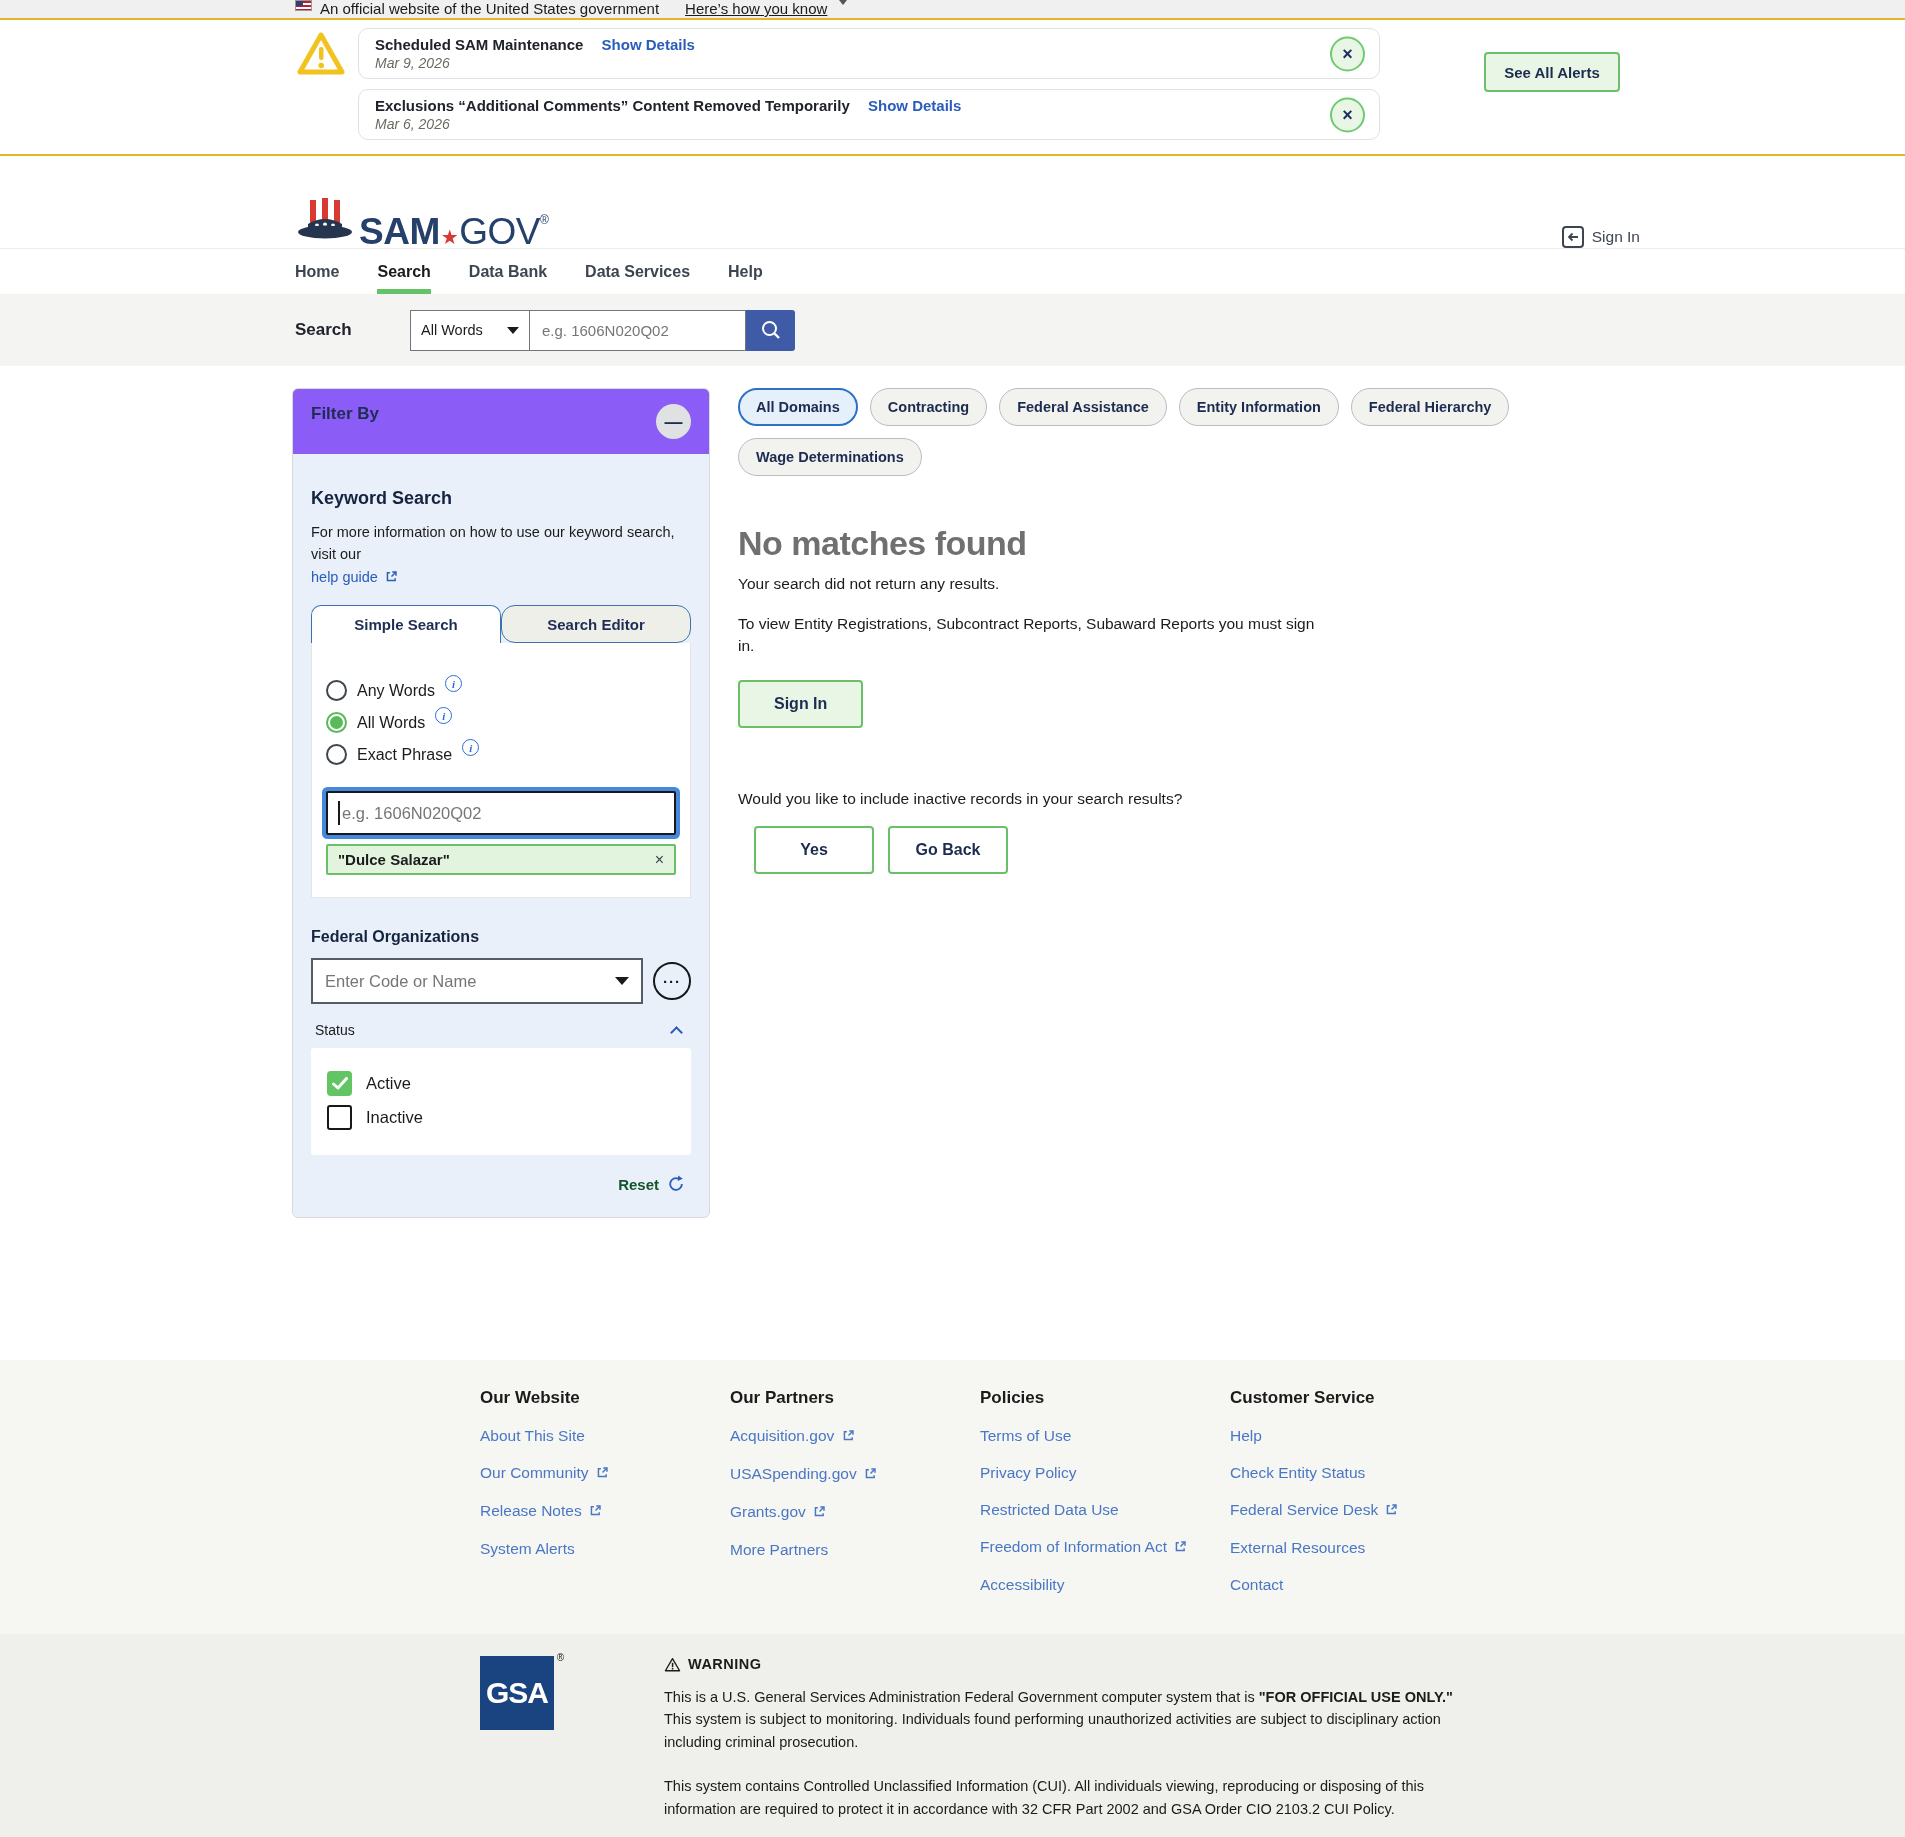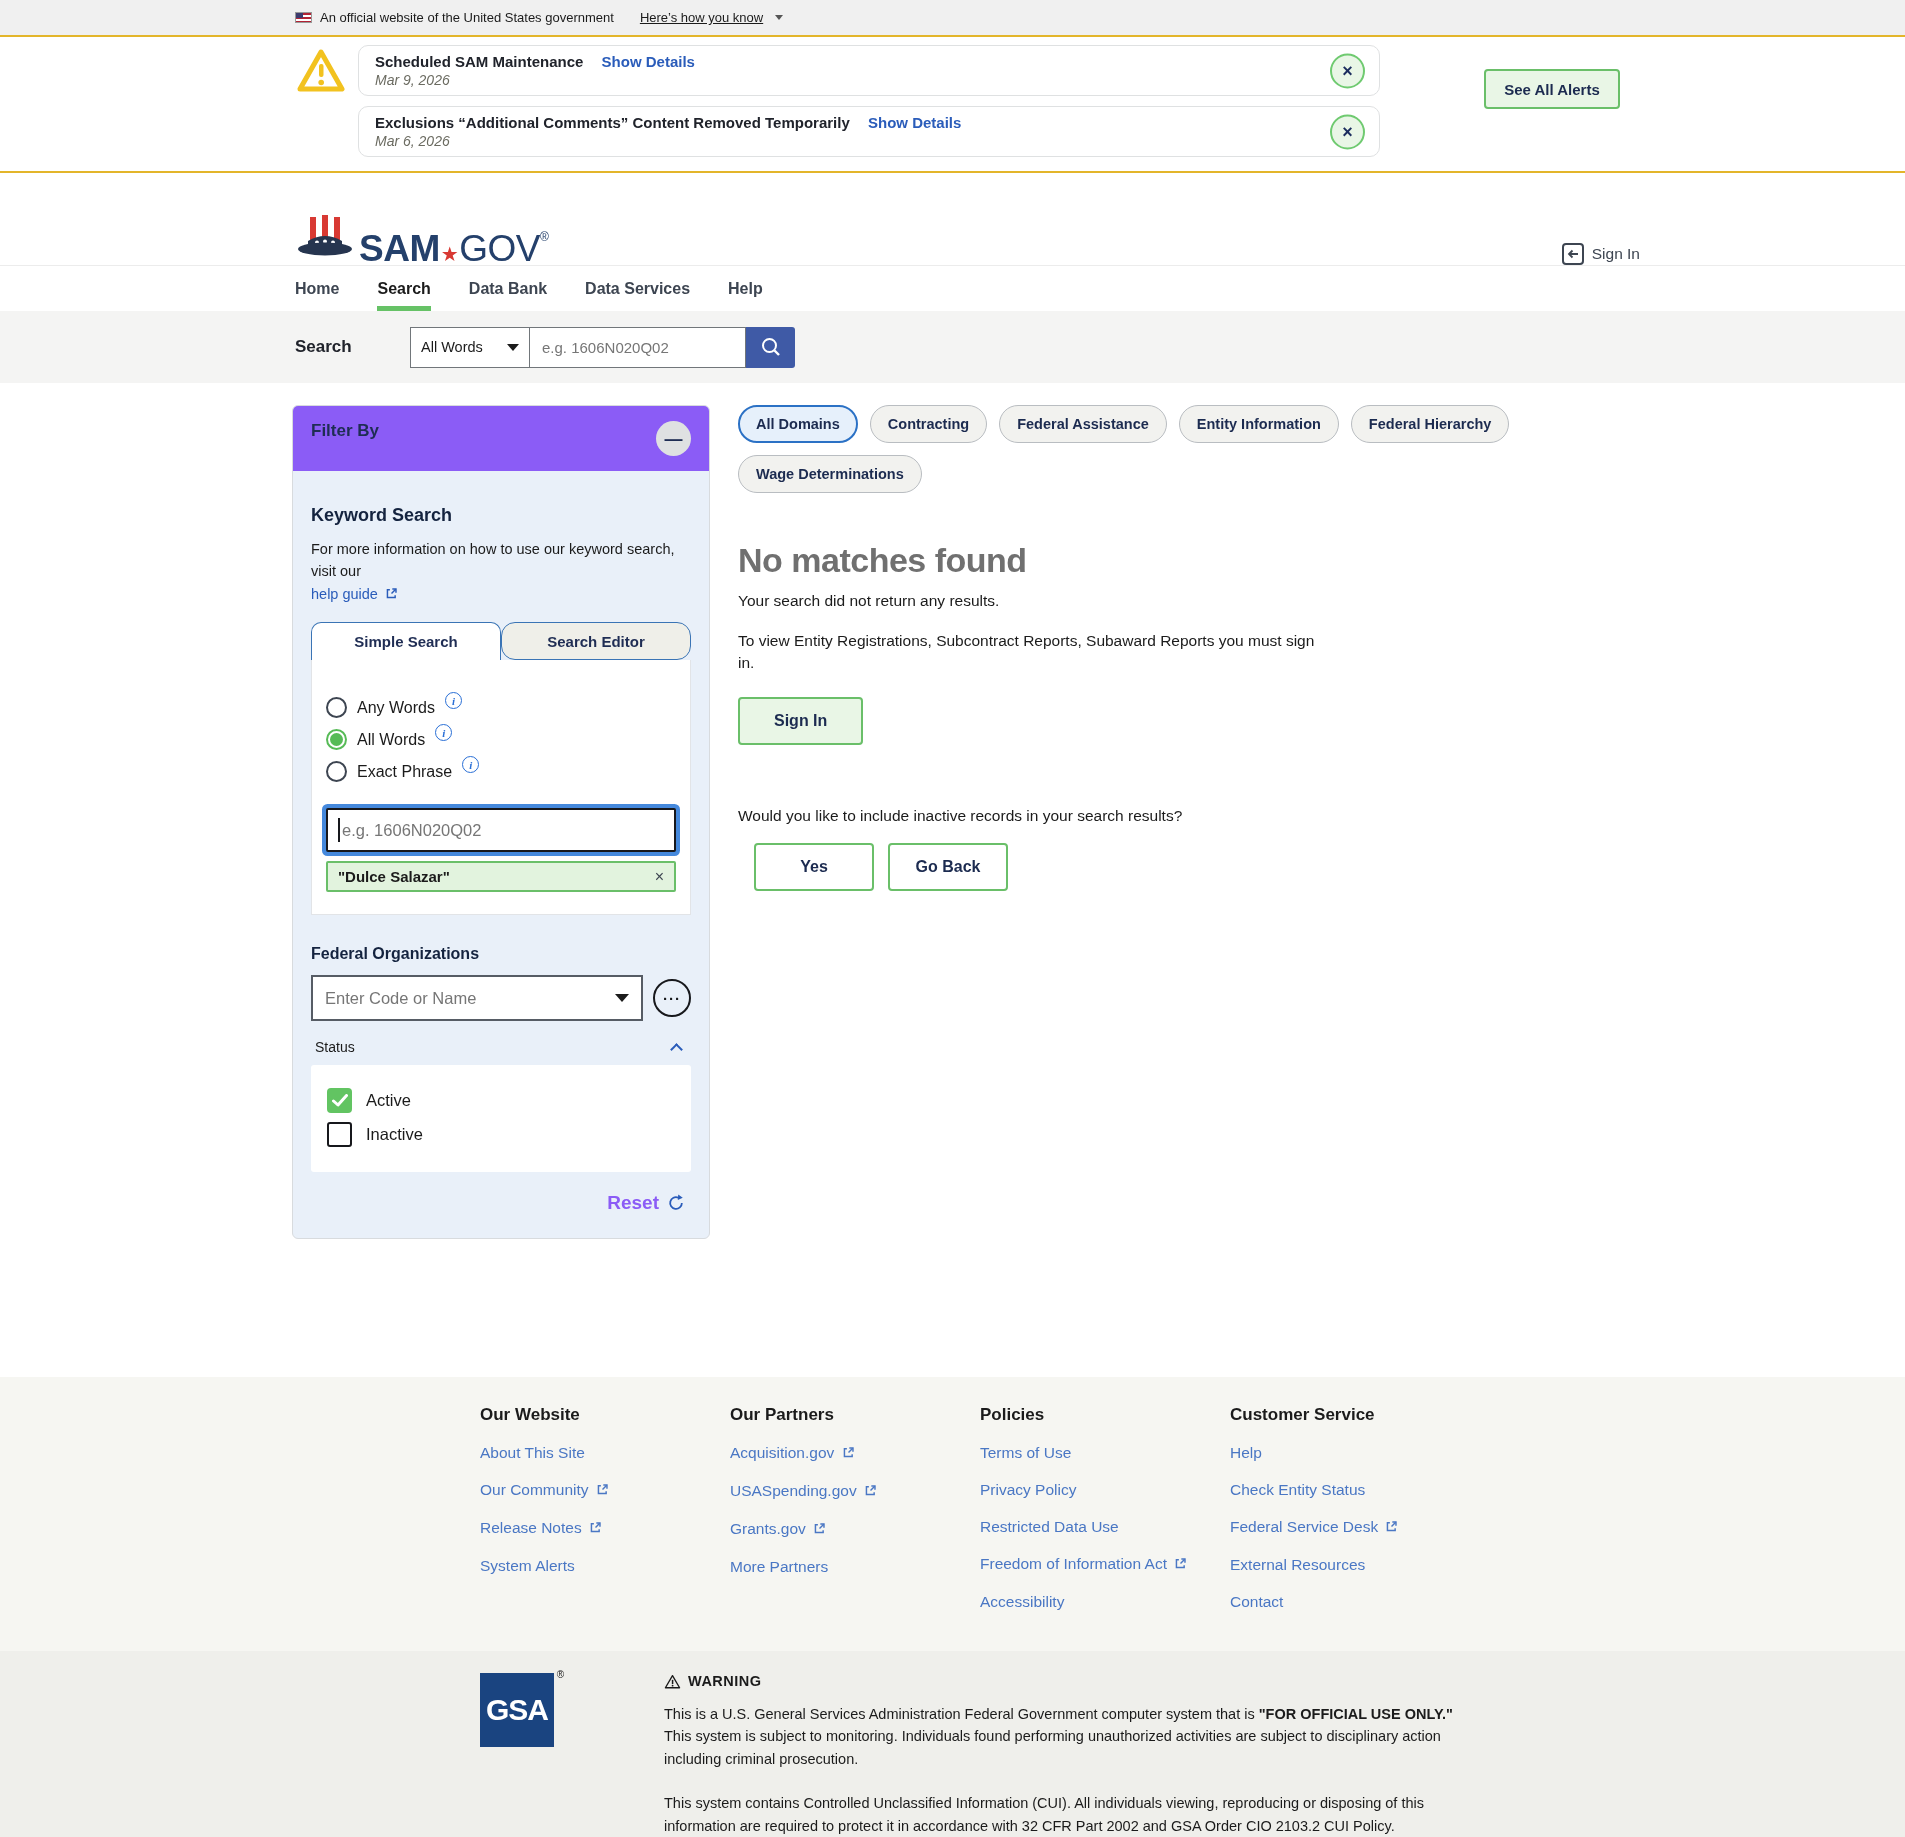--- a/index.html
+++ b/index.html
@@ -4,22 +4,22 @@
 <style>
   * { box-sizing: border-box; margin: 0; padding: 0; }
   html, body { background: #fff; }
   body {
     width: 1905px; min-height: 1837px;
     font-family: "Liberation Sans", "DejaVu Sans", sans-serif;
     color: #1b1b1b; position: relative;
   }
   
   .gov-banner {
-    height: 37px; background: #f0f0f0; border-bottom: 2px solid #e3b52a;
-    display: flex; align-items: center; padding-left: 295px; font-size: 13px; gap: 8px;
+    height: 20px; background: #f0f0f0; border-bottom: 2px solid #e3b52a;
+    display: flex; align-items: flex-start; padding-left: 295px; font-size: 15px; gap: 8px;
   }
   .flag { width: 17px; height: 11px; position: relative; flex: 0 0 auto;
     background: repeating-linear-gradient(#b22234 0 2px, #fff 2px 4px); border: 0.5px solid #999; }
   .flag::before { content:""; position: absolute; left: 0; top: 0; width: 7px; height: 5px; background: #3c3b6e; }
   .gov-banner .howknow { color: #1b1b1b; text-decoration: underline; margin-left: 18px; cursor: pointer; }
   .caret-down-sm { display:inline-block; width: 0; height: 0; border-left: 4px solid transparent;
     border-right: 4px solid transparent; border-top: 5px solid #555; margin-left: 4px; vertical-align: middle;}
   
   .alerts { background: #fff; border-bottom: 2px solid #e3b52a; padding: 8px 0 14px; position: relative; }
   .alert-row { display: flex; align-items: center; border-radius: 6px; }
@@ -129,21 +129,21 @@
   .status-label { font-size: 14px; color: #1b1b1b; }
   .chev-up { width: 9px; height: 9px; border-left: 2px solid #2a5cba; border-top: 2px solid #2a5cba;
     transform: rotate(45deg); margin-right: 6px; margin-top: 4px; cursor: pointer; }
   .status-card { background: #fff; border-radius: 3px; padding: 14px 16px 16px; }
   .check-row { display: flex; align-items: center; gap: 14px; margin: 9px 0; }
   .checkbox { width: 25px; height: 25px; flex: 0 0 auto; border-radius: 4px; cursor: pointer; }
   .checkbox.checked { background: #62c462; display: flex; align-items: center; justify-content: center; }
   .checkbox.unchecked { background: #fff; border: 2px solid #17181c; border-radius: 3px; }
   .check-label { font-size: 16.5px; color: #1b1b1b; }
   .reset-row { display: flex; justify-content: flex-end; align-items: center; gap: 8px; padding: 20px 6px 10px; }
-  .reset-link { color: #8b5cf6; font-weight: 700; font-size: 19px; cursor: pointer; }
+  .reset-link { color: #14532d; font-weight: 700; font-size: 15px; cursor: pointer; }
   
   .results { width: 830px; }
   .pills { display: flex; flex-wrap: wrap; gap: 12px; }
   .pill { padding: 10px 17px; border-radius: 22px; font-size: 14.5px; font-weight: 700; color: #1c2b50;
     background: #f2f2ef; border: 1px solid #b9bdc1; cursor: pointer; white-space: nowrap; }
   .pill.active { background: #e6f0fb; border: 2px solid #2b71c5; padding: 9px 16px; }
   .nm-heading { font-size: 34px; font-weight: 700; color: #707070; margin-top: 48px; letter-spacing: -0.5px; }
   .nm-line1 { font-size: 15.5px; margin-top: 12px; }
   .nm-line2 { font-size: 15.5px; margin-top: 20px; max-width: 585px; line-height: 1.45; }
   .green-btn { margin-top: 22px; padding: 13px 34px; background: #e9f6e6; border: 2px solid #6abf69;

